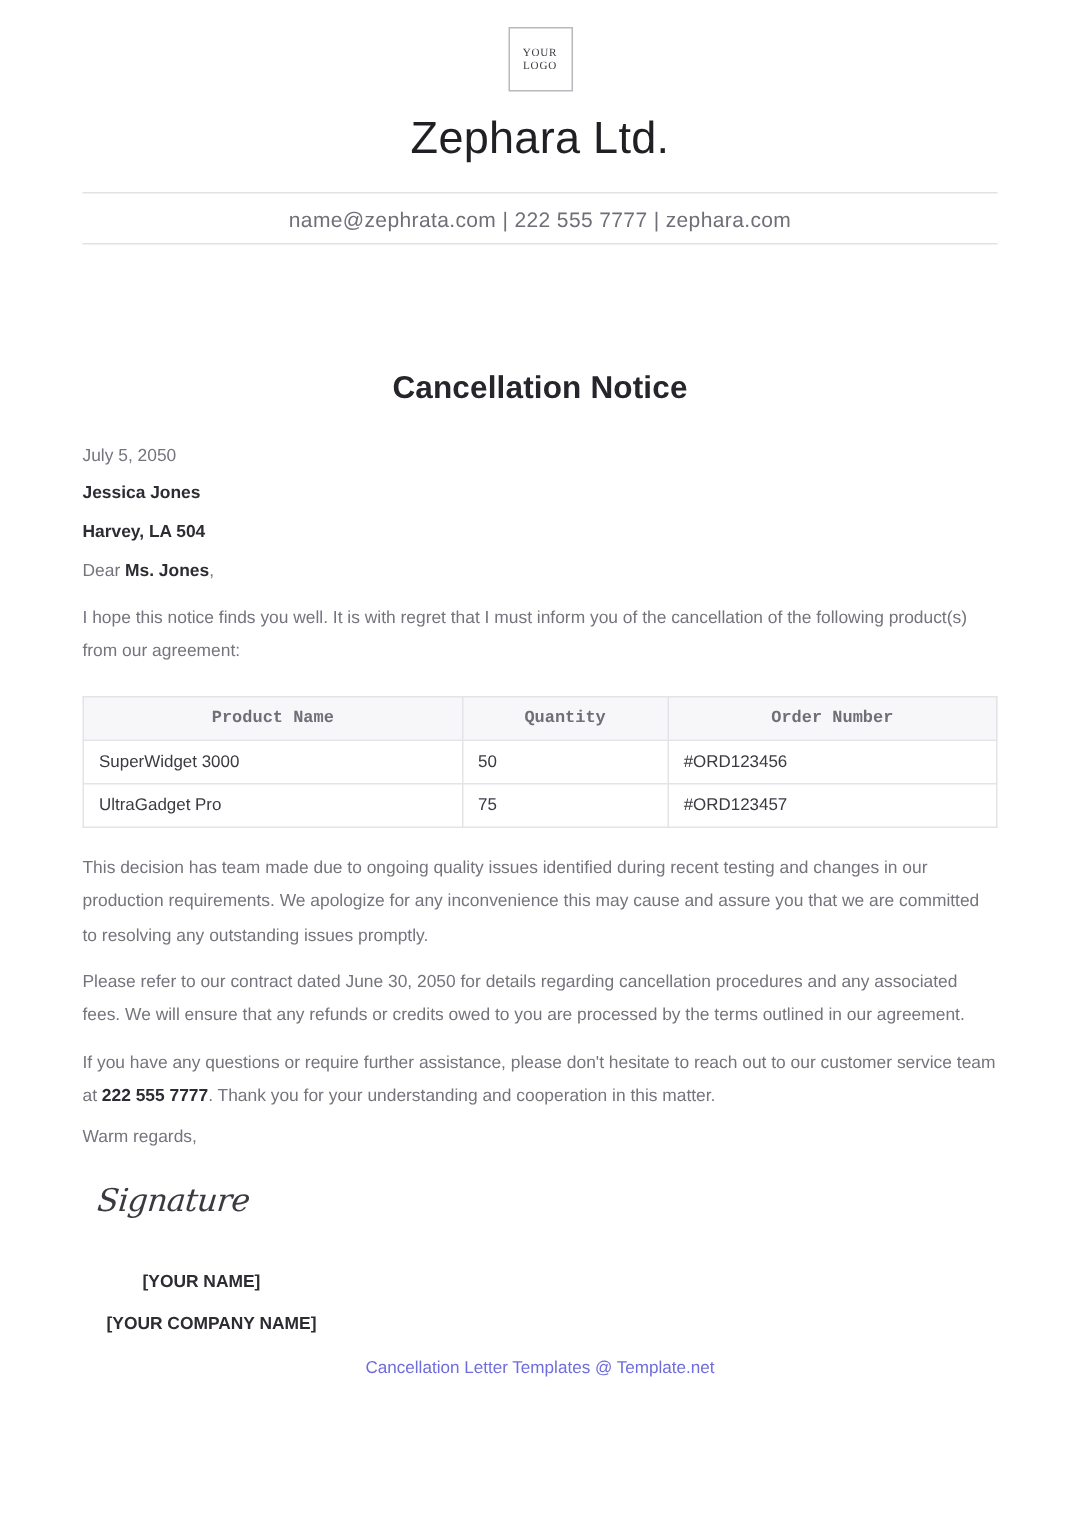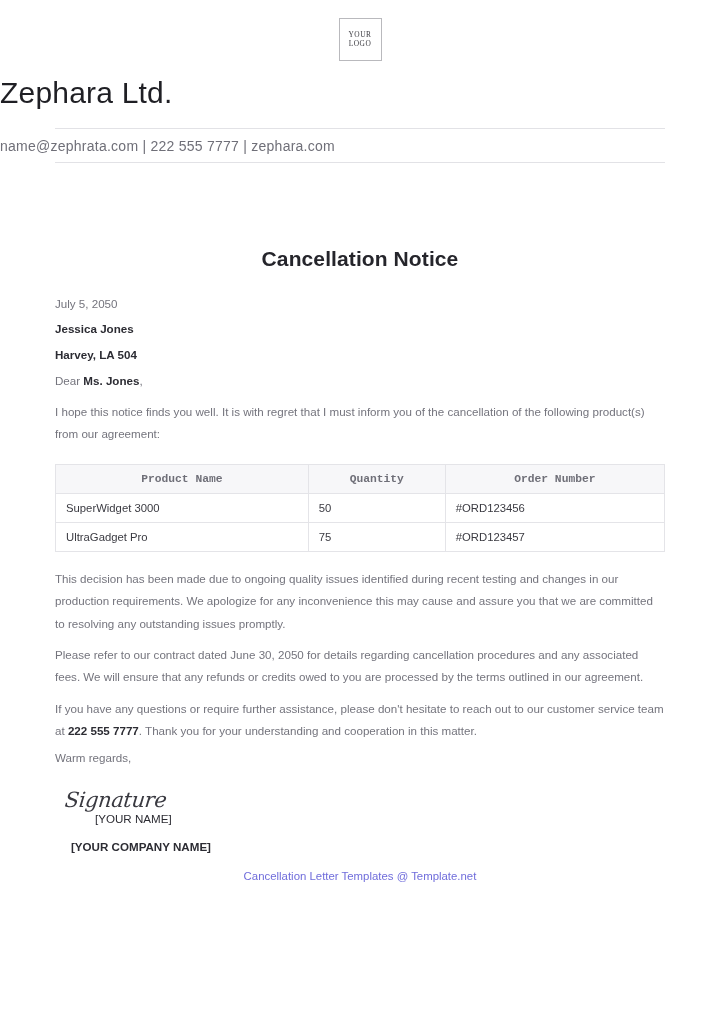--- a/index.html
+++ b/index.html
@@ -13,21 +13,21 @@
     height: 1019px;
     background: #ffffff;
     font-family: "Liberation Sans", sans-serif;
     overflow: hidden;
     box-sizing: border-box;
   }
 
   
   .letterhead {
     padding-top: 18px;
-    text-align: left;
+    text-align: center;
   }
   .logo-box {
     width: 43px;
     height: 43px;
     margin: 0 auto;
     border: 1px solid #b9b9bd;
     box-sizing: border-box;
     display: flex;
     flex-direction: column;
     align-items: center;
@@ -147,22 +147,23 @@
     color: #3a3a41;
     margin-top: 24px;
     margin-left: 10px;
     letter-spacing: -0.4px;
     transform: skewX(-6deg);
     transform-origin: left center;
     display: inline-block;
   }
   .sign-name {
     font-size: 11.6px;
-    font-weight: 400;
+    font-weight: 700;
     color: #2c2c33;
+    margin-top: 36px;
     padding-left: 40px;
   }
   .sign-company {
     font-size: 11.6px;
     font-weight: 700;
     color: #2c2c33;
     margin-top: 15px;
     padding-left: 16px;
   }
 
@@ -226,21 +227,21 @@
           </tr>
           <tr>
             <td>UltraGadget Pro</td>
             <td>75</td>
             <td>#ORD123457</td>
           </tr>
         </tbody>
       </table>
     </div>
 
-    <p class="para">This decision has been made due to ongoing quality issues identified during recent testing and changes in our production requirements. We apologize for any inconvenience this may cause and assure you that we are committed to resolving any outstanding issues promptly.</p>
+    <p class="para">This decision has team made due to ongoing quality issues identified during recent testing and changes in our production requirements. We apologize for any inconvenience this may cause and assure you that we are committed to resolving any outstanding issues promptly.</p>
     <p class="para">Please refer to our contract dated June 30, 2050 for details regarding cancellation procedures and any associated fees. We will ensure that any refunds or credits owed to you are processed by the terms outlined in our agreement.</p>
     <p class="para"><span>If you have any questions or require further assistance, please don't hesitate to reach out to our customer service team at </span><b>222 555 7777</b><span>. Thank you for your understanding and cooperation in this matter.</span></p>
 
     <div class="closing">Warm regards,</div>
 
     <div>
       <span class="signature">Signature</span>
     </div>
 
     <div class="sign-name">[YOUR NAME]</div>

